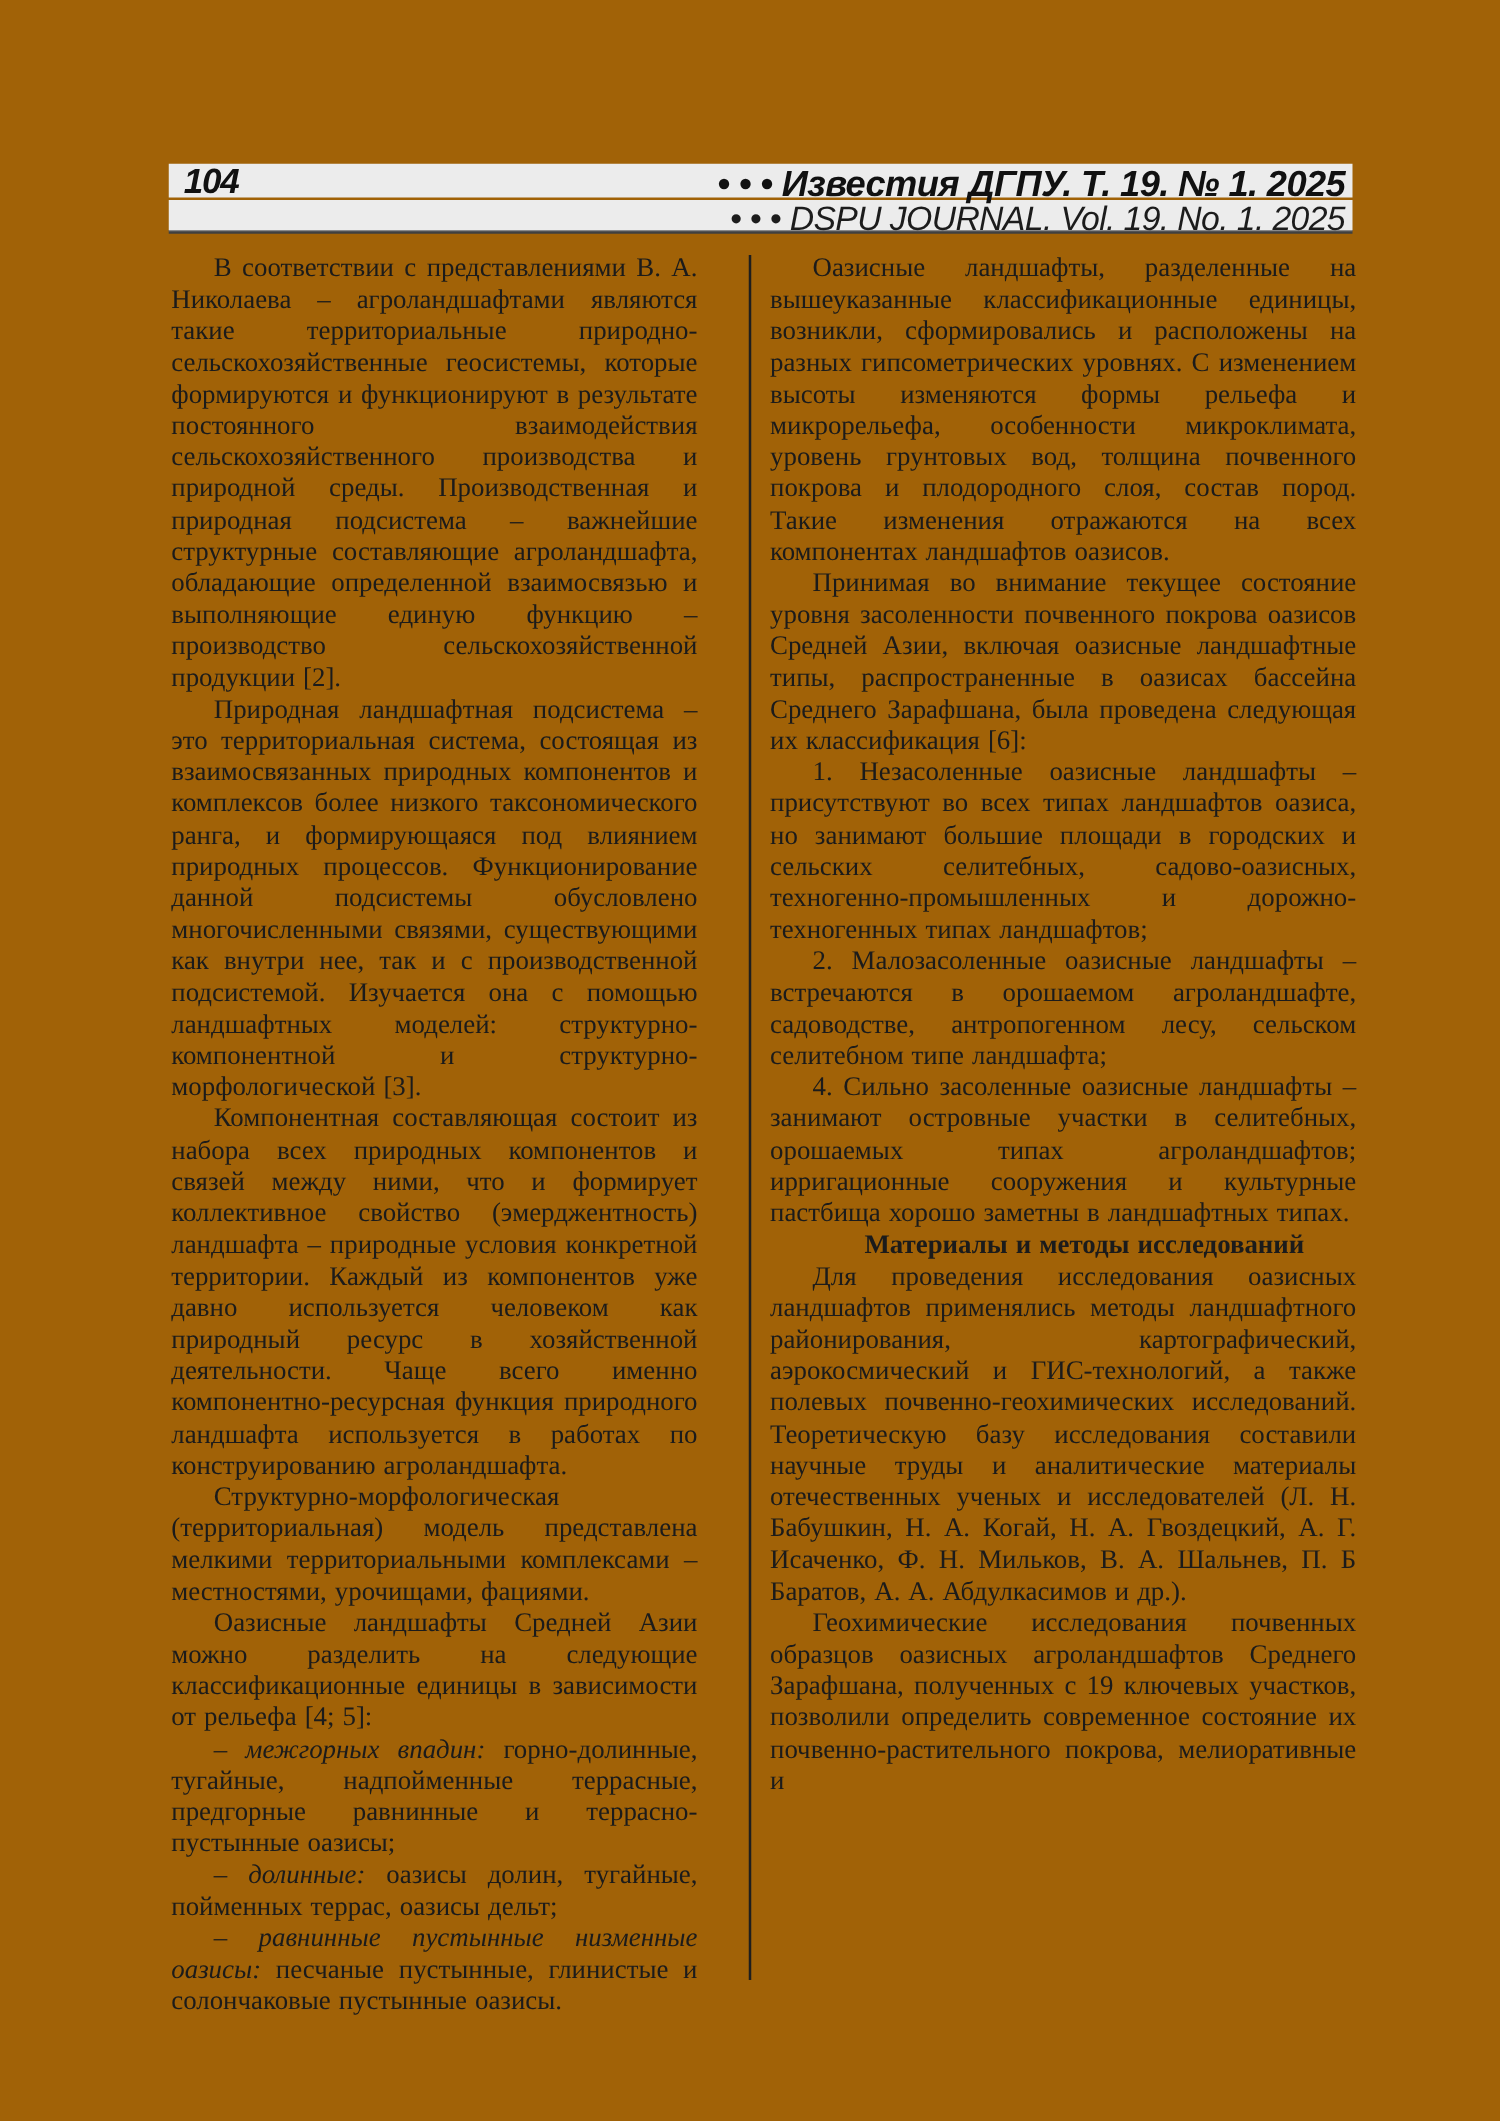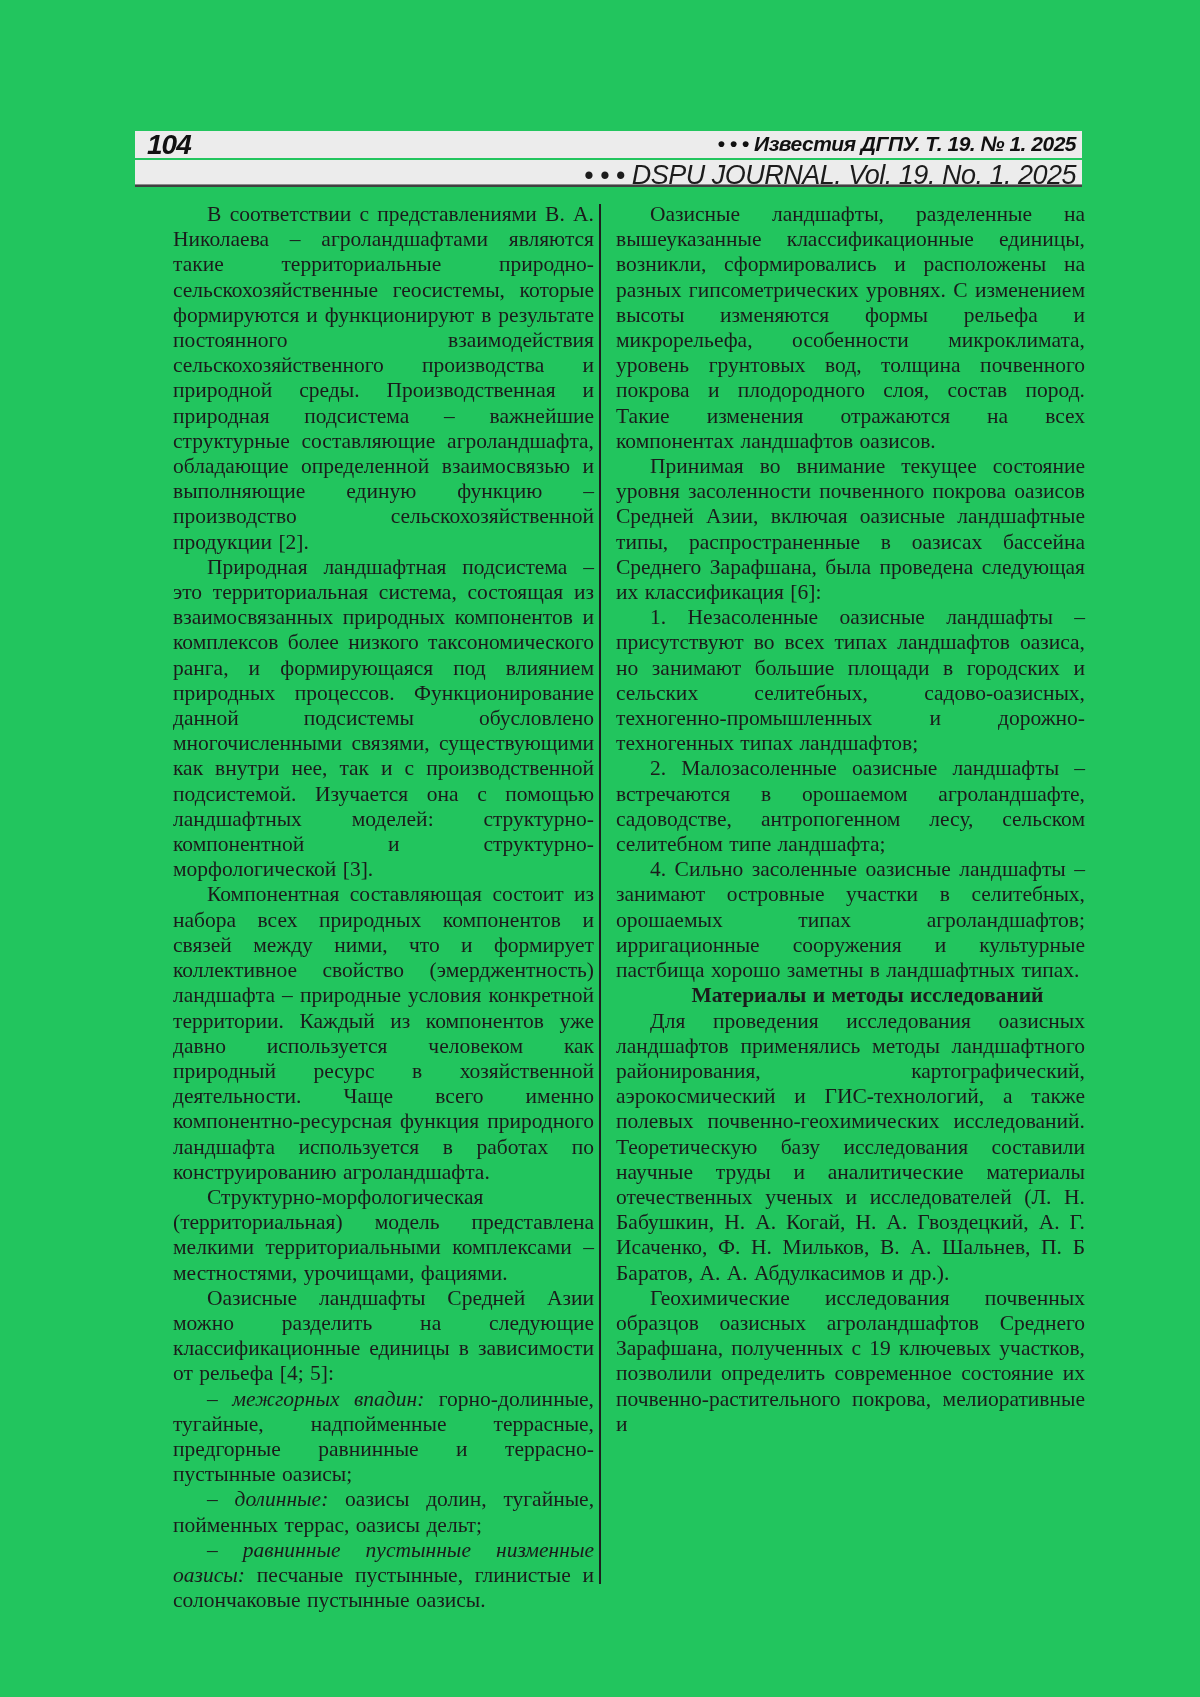--- a/index.html
+++ b/index.html
@@ -11,21 +11,21 @@
     width: 1200px;
     height: 1697px;
     position: relative;
     font-family: "Liberation Serif", serif;
     color: #1b1b1b;
     overflow: hidden;
   }
   .page {
     position: absolute;
     inset: 0;
-    background: #22c55e;
+    background: #a16207;
   }
 
   
   .hbar1 {
     position: absolute;
     left: 135px; top: 131px;
     width: 947px; height: 27px;
     background: #ececec;
   }
   .hbar2 {
@@ -53,21 +53,21 @@
     color: #111111;
   }
   .jru {
     position: absolute;
     left: 135px; top: 132px;
     width: 941px;
     text-align: right;
     font-family: "Liberation Sans", sans-serif;
     font-style: italic;
     font-weight: bold;
-    font-size: 21px;
+    font-size: 29px;
     letter-spacing: -0.5px;
     color: #111111;
     white-space: nowrap;
   }
   .jen {
     position: absolute;
     left: 135px; top: 160px;
     width: 941px;
     text-align: right;
     font-family: "Liberation Sans", sans-serif;
@@ -77,21 +77,20 @@
     letter-spacing: -0.5px;
     color: #1c1c1c;
     white-space: nowrap;
   }
 
   
   .col-left {
     position: absolute;
     left: 137px; top: 202px;
     width: 421px;
-    margin-left: 36px;
   }
   .col-right {
     position: absolute;
     left: 616px; top: 202px;
     width: 469px;
   }
   .divider {
     position: absolute;
     left: 599px; top: 204px;
     width: 2px; height: 1380px;

